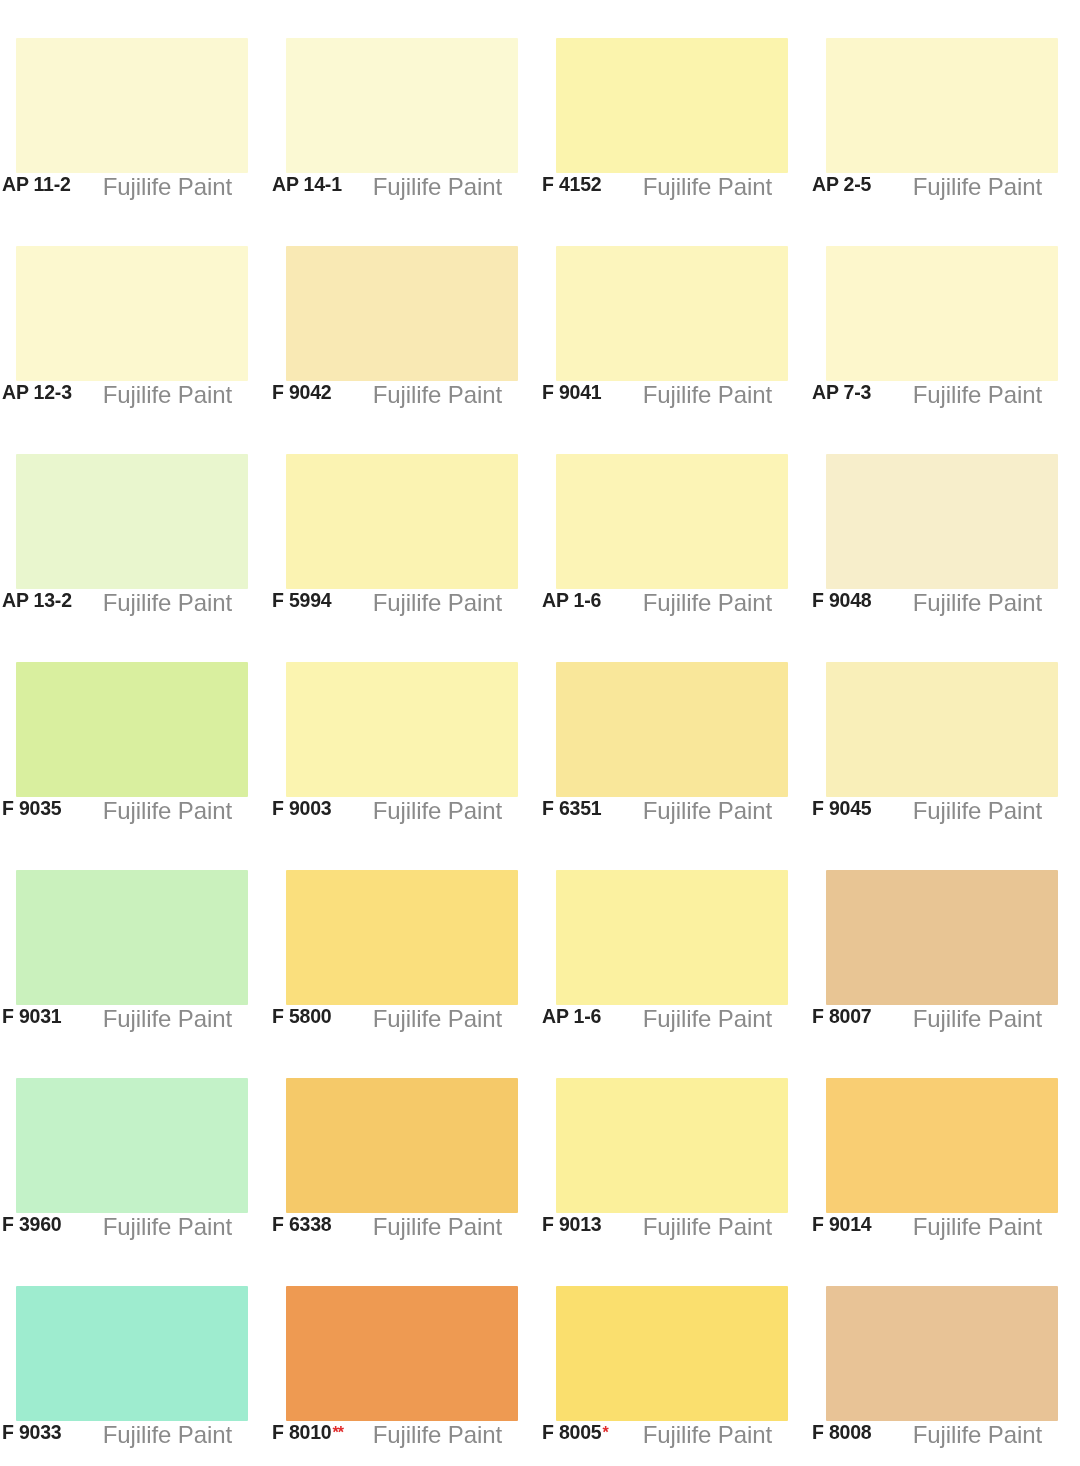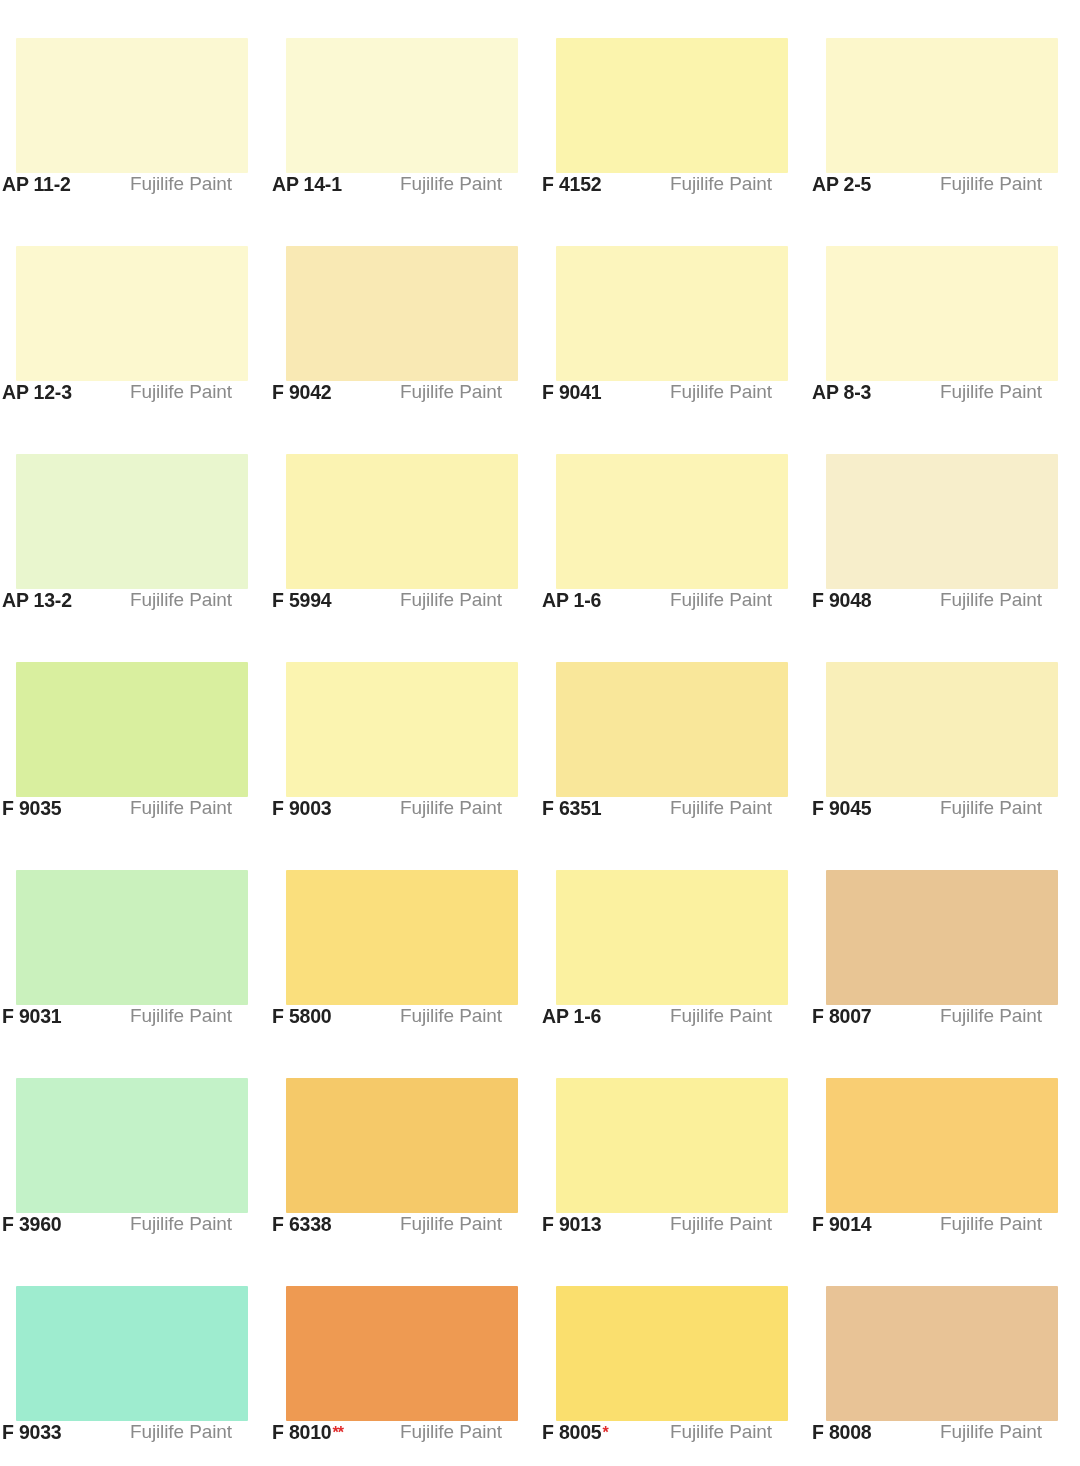--- a/index.html
+++ b/index.html
@@ -59,21 +59,21 @@
   .swatch-code .marker {
     color: #e02b2b;
     font-size: 16px;
     font-weight: 700;
     letter-spacing: -1px;
     margin-left: 1px;
     vertical-align: 1px;
   }
 
   .swatch-brand {
-    font-size: 19px;
+    font-size: 24px;
     font-weight: 400;
     color: #8a8a8a;
     letter-spacing: -0.1px;
     white-space: nowrap;
   }
 </style>
 </head>
 <body>
 
 <main id="swatch-grid">
@@ -122,21 +122,21 @@
     <div class="swatch-cell">
       <div class="swatch-chip" style="background: rgb(252, 245, 189);"></div>
       <div class="swatch-caption">
         <span class="swatch-code">F 9041</span>
         <span class="swatch-brand">Fujilife Paint</span>
       </div>
     </div>
     <div class="swatch-cell">
       <div class="swatch-chip" style="background: rgb(253, 247, 204);"></div>
       <div class="swatch-caption">
-        <span class="swatch-code">AP 8-3</span>
+        <span class="swatch-code">AP 7-3</span>
         <span class="swatch-brand">Fujilife Paint</span>
       </div>
     </div>
     <div class="swatch-cell">
       <div class="swatch-chip" style="background: rgb(233, 246, 206);"></div>
       <div class="swatch-caption">
         <span class="swatch-code">AP 13-2</span>
         <span class="swatch-brand">Fujilife Paint</span>
       </div>
     </div>

